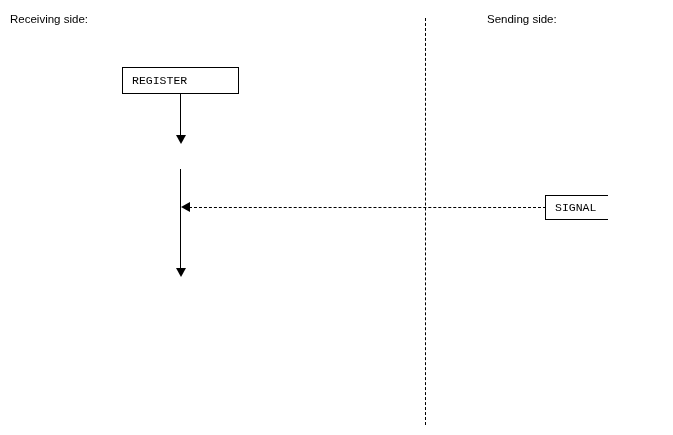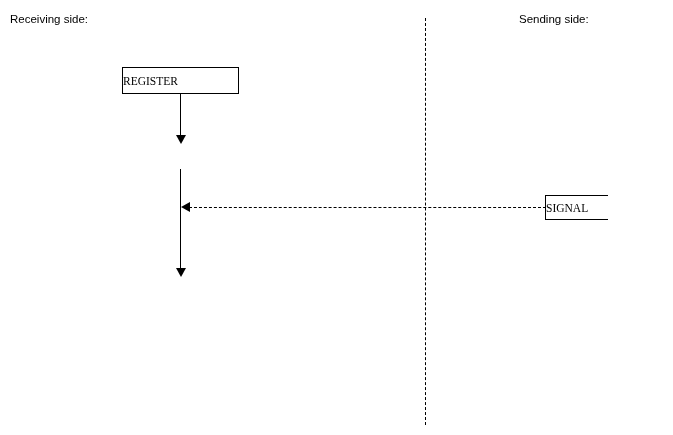--- a/index.html
+++ b/index.html
@@ -20,32 +20,33 @@
   }
   .side-label {
     position: absolute;
     font-family: "Liberation Sans", sans-serif;
     font-size: 11.5px;
     color: #000000;
     white-space: nowrap;
     line-height: 13px;
   }
   #label-receiving { left: 10px; top: 13px; }
-  #label-sending  { left: 487px; top: 13px; margin-left: 32px; }
+  #label-sending  { left: 487px; top: 13px; }
 
   .node-box {
     position: absolute;
     box-sizing: border-box;
     border: 1px solid #000000;
     background: #ffffff;
-    font-family: Liberation Serif, serif;
+    font-family: Liberation Mono, monospace;
     font-size: 11.5px;
     color: #000000;
     display: flex;
     align-items: center;
+    padding-left: 9px;
     white-space: nowrap;
     z-index: 3;
     text-align: right;
   }
   #box-register { left: 122px; top: 67px;  width: 117px; height: 27px; }
   #box-wait     { left: 90px;  top: 144px; width: 180px; height: 26px; }
   #box-remove   { left: 85px;  top: 277px; width: 192px; height: 23px; }
   #box-signal   { left: 545px; top: 195px; width: 114px; height: 25px; }
 
   .divider {

